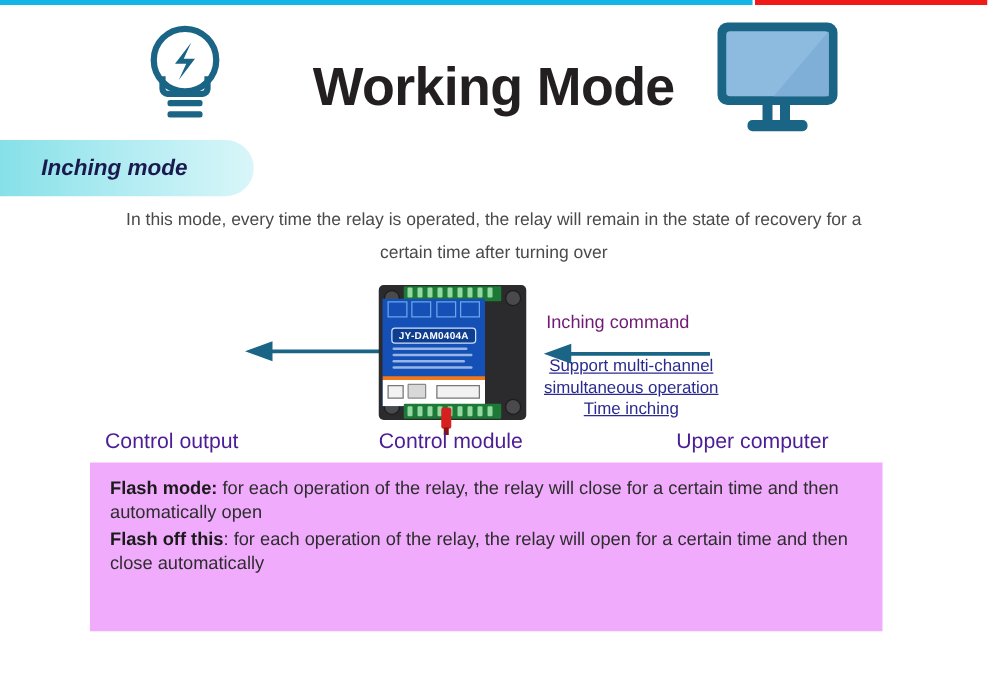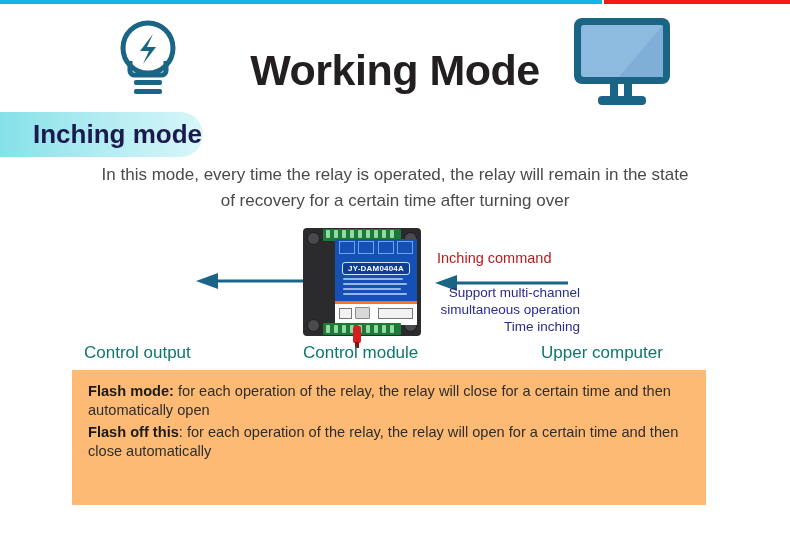--- a/index.html
+++ b/index.html
@@ -32,29 +32,30 @@
   
   .mode-pill {
     position: absolute; left: 0; top: 112px;
     width: 203px; height: 45px;
     border-radius: 0 24px 24px 0;
     background: linear-gradient(to right, #86e0e8 0%, #aeebf1 45%, #d9f6f9 100%);
     display: flex; align-items: center;
   }
   .mode-pill span {
     padding-left: 33px;
-    font-size: 26px; font-weight: bold;
+    font-size: 18px; font-weight: bold;
     color: #1a1a4e;
+    font-style: italic;
   }
 
   
   .desc {
     position: absolute; top: 162px; left: 95px; width: 600px;
     text-align: center;
-    font-size: 17px; line-height: 26px;
+    font-size: 14px; line-height: 26px;
     color: #4a4a4a;
   }
 
   .bulb { position: absolute; left: 113px; top: 14px; width: 70px; height: 92px; }
   .monitor { position: absolute; left: 572px; top: 16px; width: 100px; height: 92px; }
 
   .arrow-left-out { position: absolute; left: 196px; top: 270px; width: 110px; height: 22px; }
   .arrow-left-cmd { position: absolute; left: 435px; top: 272px; width: 135px; height: 22px; }
 
   
@@ -91,21 +92,21 @@
     position: absolute; left: 20px; bottom: 1px;
     width: 78px; height: 12px;
     background: #1c7a36; border-radius: 1px;
   }
   .dev-term-bot .pin {
     position: absolute; top: 2px; width: 4px; height: 8px;
     background: #94d9a4; border-radius: 1px;
   }
 
   .dev-face {
-    position: absolute; left: 32px; top: 11px;
+    position: absolute; left: 3px; top: 11px;
     width: 82px; height: 86px;
     background: #1450b5;
     overflow: hidden;
   }
   .dev-relayrow {
     position: absolute; left: 2px; top: 2px; width: 78px; height: 16px;
     display: flex; justify-content: space-around; align-items: flex-start;
   }
   .dev-relay {
     width: 16px; height: 13px;
@@ -152,39 +153,39 @@
     background: #d61f1f; border-radius: 2px;
   }
   .dev-antenna:after {
     content: ""; position: absolute; left: 2px; bottom: -5px;
     width: 4px; height: 6px; background: #8a1111;
   }
 
   
   .cmd-label {
     position: absolute; left: 437px; top: 250px;
-    font-size: 14.5px; color: #b91c1c;
+    font-size: 14.5px; color: #701a75;
   }
   .cmd-sub {
     position: absolute; left: 430px; top: 284px; width: 150px;
-    text-align: right; line-height: 17px;
-    font-size: 13.5px; color: #2b2b8f;
-  }
-
-  
-  .caption { position: absolute; top: 343px; font-size: 17px; color: #0f766e; }
+    text-align: center; line-height: 17px;
+    font-size: 13.5px; color: #2b2b8f; text-decoration: underline;
+  }
+
+  
+  .caption { position: absolute; top: 343px; font-size: 17px; color: #4c1d95; }
   .cap-output  { left: 84px; }
   .cap-module  { left: 303px; }
   .cap-upper   { left: 541px; }
 
   
   .infobox {
     position: absolute; left: 72px; top: 370px;
     width: 634px; height: 135px;
-    background: #fdba74;
+    background: #f0abfc;
     padding: 12px 14px 0 16px;
   }
   .infobox p {
     font-size: 14.6px; line-height: 19px; color: #2d2d2d;
     margin-bottom: 3px;
   }
   .infobox p.last { margin-top: 8px; padding-left: 5px; }
   .infobox b { font-weight: bold; color: #1a1a1a; }
 </style>
 </head>

